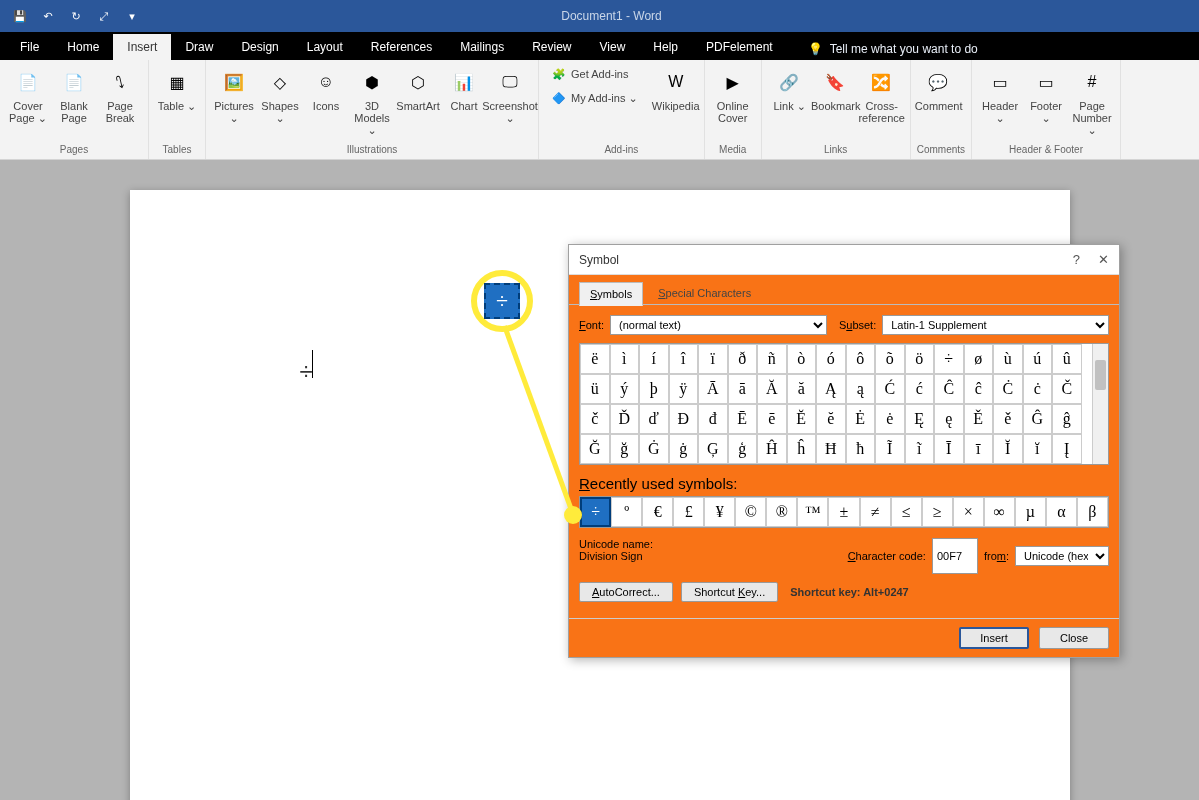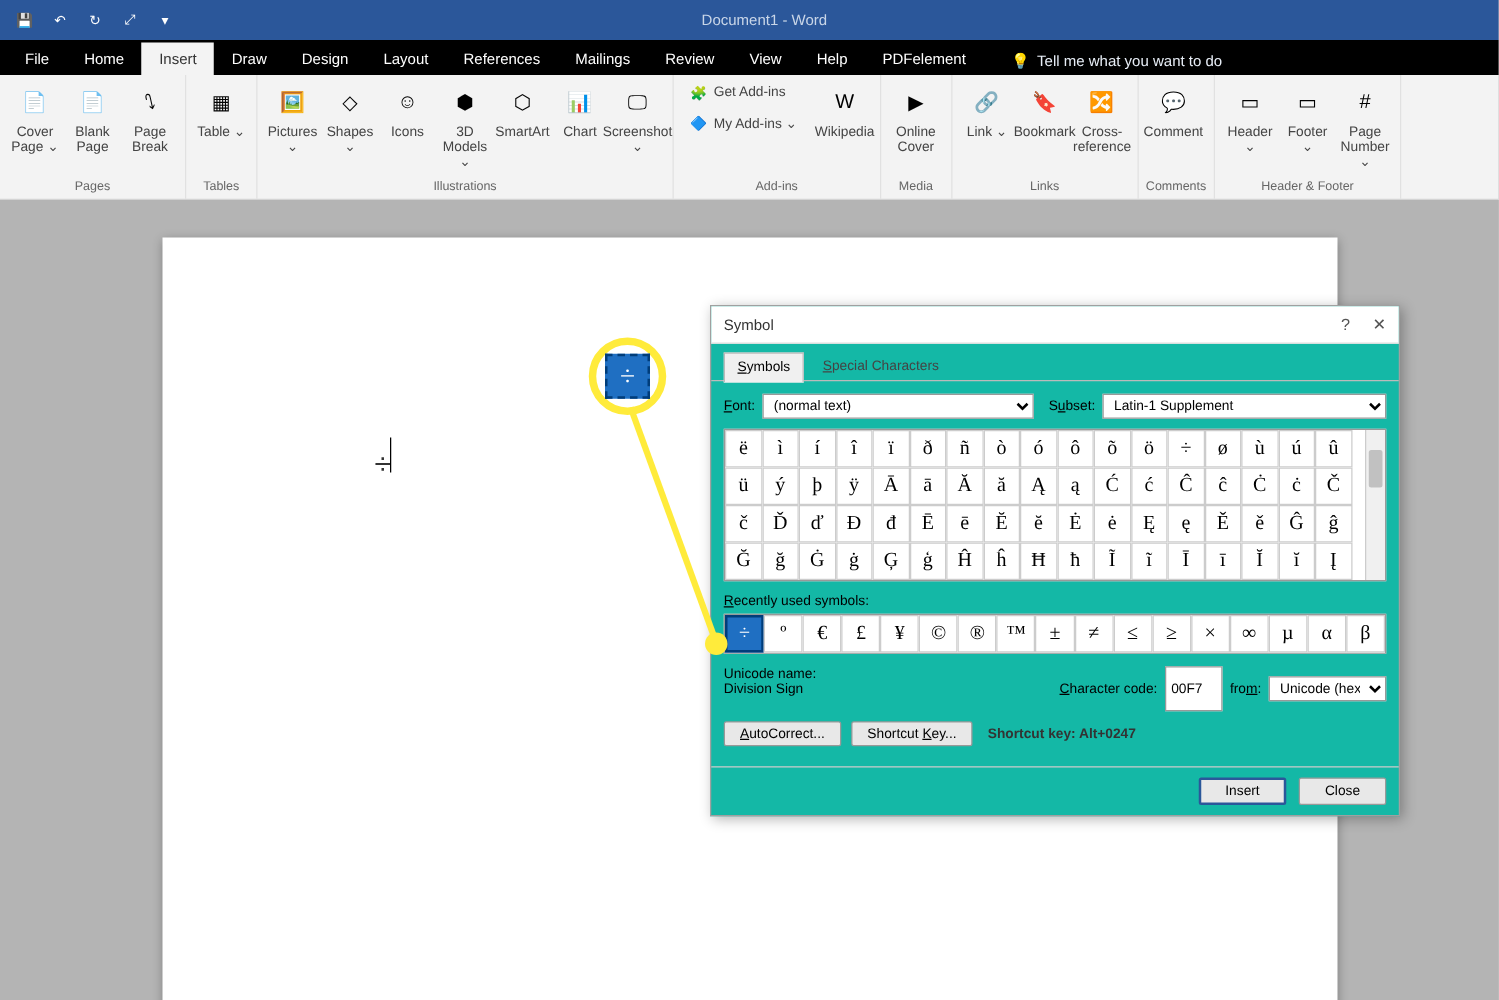--- a/index.html
+++ b/index.html
@@ -29,42 +29,42 @@
 .ribbon-btn-sm .icon-sm { width: 16px; height: 16px; display: flex; align-items: center; justify-content: center; }
 .addins-col { display: flex; flex-direction: column; gap: 4px; padding-right: 8px; }
 
 
 .doc-area { position: absolute; top: 160px; left: 0; right: 0; bottom: 0; background: #b4b4b4; display: flex; justify-content: center; overflow: hidden; }
 .page { background: #fff; width: 940px; margin-top: 30px; height: 1000px; box-shadow: 0 2px 8px rgba(0,0,0,0.3); position: relative; }
 .cursor-div { position: absolute; left: 170px; top: 168px; font-size: 24px; color: #333; }
 .text-cursor { position: absolute; left: 182px; top: 160px; width: 1px; height: 28px; background: #000; }
 
 
-.dialog { position: absolute; left: 568px; top: 244px; width: 552px; background: #14b8a6; border: 1px solid #a0a0a0; box-shadow: 2px 2px 10px rgba(0,0,0,0.3); font-size: 11px; }
+.dialog { position: absolute; left: 568px; top: 244px; width: 552px; background: #f97316; border: 1px solid #a0a0a0; box-shadow: 2px 2px 10px rgba(0,0,0,0.3); font-size: 11px; }
 .dialog-titlebar { height: 30px; display: flex; align-items: center; justify-content: space-between; padding: 0 10px; background: #fff; border-bottom: 1px solid #ddd; }
 .dialog-title { font-size: 12px; color: #333; }
 .dialog-controls { display: flex; gap: 18px; font-size: 13px; color: #555; }
 .dialog-controls span { cursor: pointer; }
 .dialog-tabs { display: flex; padding: 6px 10px 0; gap: 4px; }
 .tab { padding: 5px 10px; font-size: 11px; border: 1px solid transparent; cursor: pointer; }
 .tab.active { background: #f0f0f0; border: 1px solid #bbb; border-bottom-color: #f0f0f0; position: relative; top: 1px; }
 .tab:not(.active) { color: #444; }
 .dialog-body { padding: 10px; border-top: 1px solid #bbb; margin-top: -1px; }
 .form-row { display: flex; align-items: center; gap: 6px; margin-bottom: 8px; }
 .form-row label { font-size: 11px; }
 .form-row select, .form-row input[type=text] { font-size: 11px; padding: 2px 4px; border: 1px solid #999; background: #fff; height: 20px; }
 
 
 .symbol-grid-wrap { border: 1px solid #999; background: #fff; display: flex; margin-bottom: 10px; }
 .symbol-grid { display: grid; grid-template-columns: repeat(17, 29.5px); grid-auto-rows: 30px; flex: 1; }
 .sym-cell { border: 1px solid #ccc; display: flex; align-items: center; justify-content: center; font-size: 16px; font-family: "Times New Roman", serif; cursor: pointer; background: #fff; color: #000; }
 .grid-scroll { width: 16px; background: #f0f0f0; border-left: 1px solid #ccc; position: relative; }
 .grid-scroll-thumb { position: absolute; left: 2px; right: 2px; top: 16px; height: 30px; background: #c1c1c1; border-radius: 2px; }
 
-.recent-label { font-size: 11px; margin-bottom: 4px; }
+.recent-label { font-size: 15px; margin-bottom: 4px; }
 .recent-row { display: flex; border: 1px solid #999; background: #fff; margin-bottom: 10px; }
 .recent-cell { width: 32.5px; height: 30px; border: 1px solid #ccc; display: flex; align-items: center; justify-content: center; font-size: 16px; font-family: "Times New Roman", serif; cursor: pointer; background: #fff; color: #000; }
 .recent-cell.selected { background: #1f6fc2; color: #fff; border: 2px solid #003d7a; }
 
 .info-row { display: flex; justify-content: space-between; align-items: flex-start; margin-bottom: 8px; }
 .unicode-info { font-size: 11px; }
 .code-row { display: flex; align-items: center; gap: 6px; font-size: 11px; }
 .code-row input { width: 46px; height: 36px; font-size: 11px; padding: 2px 4px; border: 1px solid #999; }
 .code-row select { height: 20px; font-size: 11px; padding: 2px 4px; border: 1px solid #999; background: #fff; }
 

